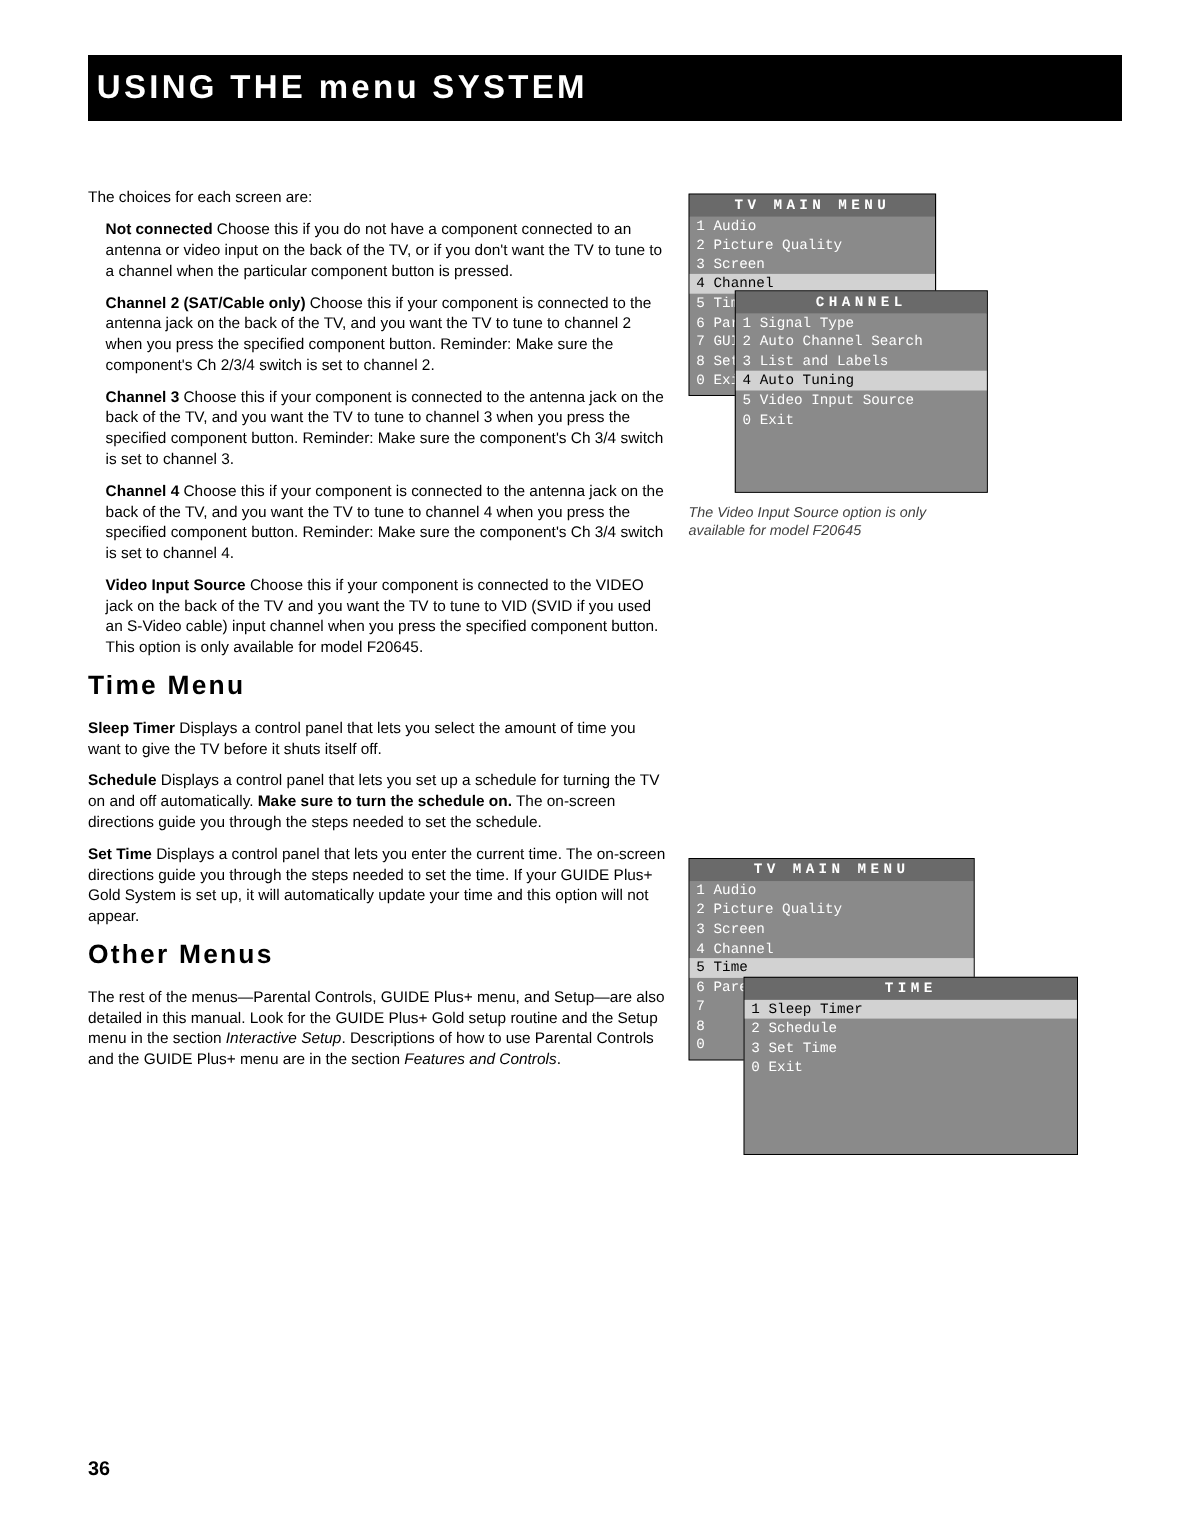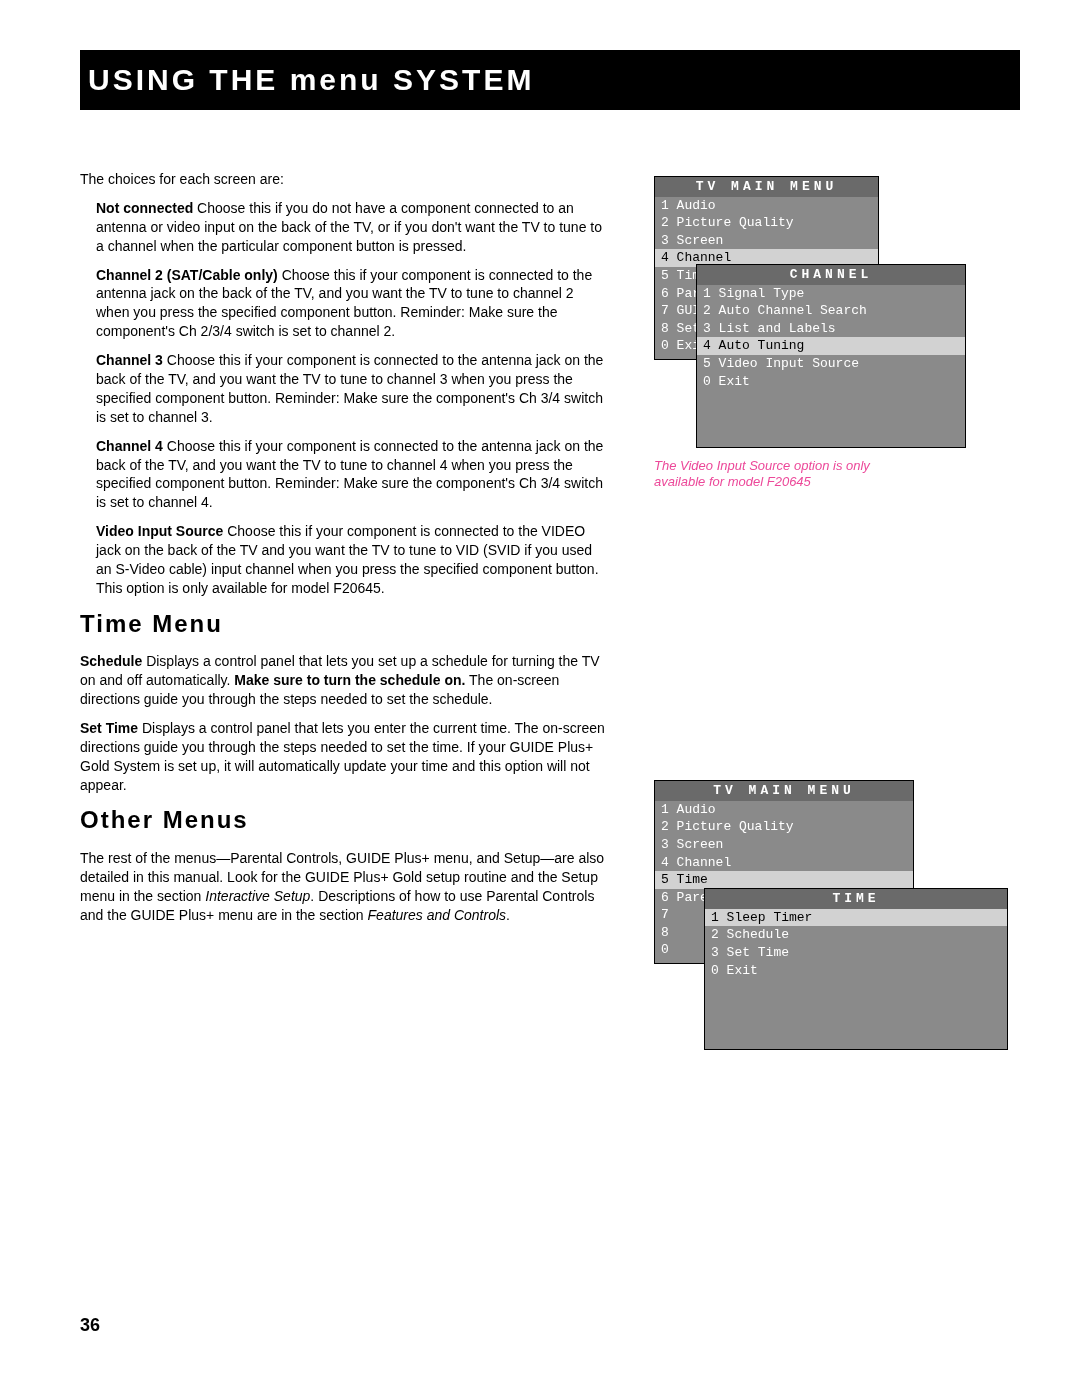--- a/index.html
+++ b/index.html
@@ -27,21 +27,21 @@
     margin-bottom: 60px;
   }
   .title-bar h1 {
     font-family: "Arial Black", Arial, sans-serif;
     font-weight: 900;
     letter-spacing: 3px;
     font-size: 30px;
   }
   .content {
     display: flex;
-    gap: 44px;
+    gap: 16px;
   }
   .left {
     flex: 0 0 530px;
   }
   .right {
     flex: 1;
   }
   .left p {
     margin-bottom: 10px;
   }
@@ -90,21 +90,21 @@
     white-space: pre;
   }
   .osd-row.sel {
     background: #d2d2d2;
     color: #000;
   }
   .osd-sub {
     position: absolute;
     top: 88px;
     left: 42px;
-    width: 270px;
+    width: 230px;
   }
   .osd-sub2 {
     position: absolute;
     top: 108px;
     left: 50px;
     width: 304px;
   }
   .osd-sub-title {
     background: #6a6a6a;
     text-align: center;
@@ -117,28 +117,28 @@
     padding-bottom: 4px;
   }
   .osd-body2 {
     background: #8a8a8a;
     padding-bottom: 4px;
     min-height: 140px;
   }
   .osd-note {
     font-family: Arial, sans-serif;
     font-style: italic;
-    color: #ec4899;
+    color: #404040;
     font-size: 13px;
     margin-top: 98px;
     width: 230px;
   }
   .page-num {
     position: absolute;
-    bottom: 60px;
+    bottom: 50px;
     left: 80px;
     font-weight: 700;
     font-size: 18px;
   }
 </style>
 </head>
 <body>
 
 <div class="page">
 
@@ -165,20 +165,23 @@
       <p class="indent">
         <b>Channel 4</b><span>  Choose this if your component is connected to the antenna jack on the back of the TV, and you want the TV to tune to channel 4 when you press the specified component button. Reminder: Make sure the component's Ch 3/4 switch is set to channel 4.</span>
       </p>
 
       <p class="indent">
         <b>Video Input Source</b><span>   Choose this if your component is connected to the VIDEO jack on the back of the TV and you want the TV to tune to VID (SVID if you used an S-Video cable) input channel when you press the specified component button. This option is only available for model F20645.</span>
       </p>
 
       <h2 class="section-h">Time Menu</h2>
 
+      <p>
+        <b>Sleep Timer</b><span>   Displays a control panel that lets you select the amount of time you want to give the TV before it shuts itself off.</span>
+      </p>
 
       <p>
         <b>Schedule</b><span>   Displays a control panel that lets you set up a schedule for turning the TV on and off automatically. </span><b>Make sure to turn the schedule on.</b><span> The on-screen directions guide you through the steps needed to set the schedule.</span>
       </p>
 
       <p>
         <b>Set Time</b><span>   Displays a control panel that lets you enter the current time. The on-screen directions guide you through the steps needed to set the time. If your GUIDE Plus+ Gold System is set up, it will automatically update your time and this option will not appear.</span>
       </p>
 
       <h2 class="section-h">Other Menus</h2>

